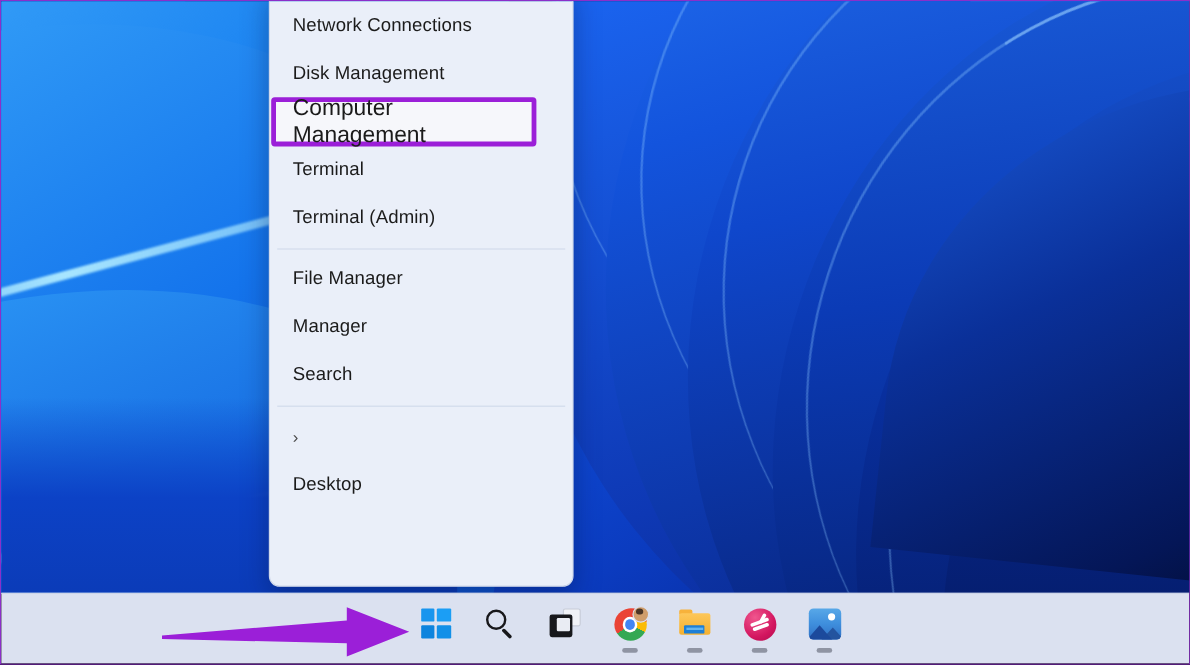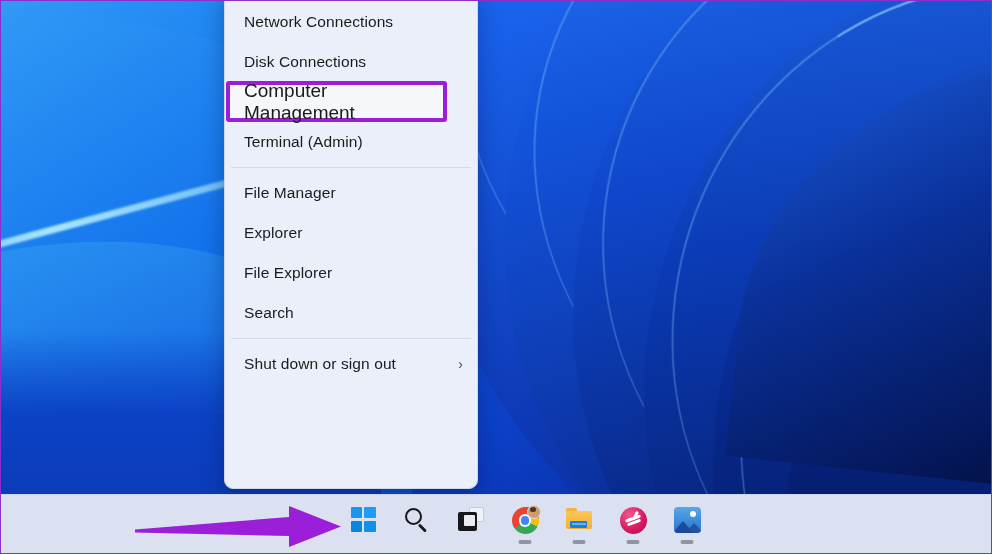--- a/index.html
+++ b/index.html
@@ -311,49 +311,51 @@
     <div class="rib R6"></div>
     <div class="notch-cover"></div>
   </div>
 
   <div id="pum">
 
     <div class="pum-item">
       <span class="lbl">Network Connections</span>
     </div>
     <div class="pum-item">
-      <span class="lbl">Disk Connections</span>
+      <span class="lbl">Disk Management</span>
     </div>
     <div class="pum-item" style="visibility:hidden;">
       <span class="lbl">Computer Management</span>
     </div>
     <div class="pum-item">
+      <span class="lbl">Terminal</span>
+    </div>
+    <div class="pum-item">
       <span class="lbl">Terminal (Admin)</span>
     </div>
 
     <div class="pum-sep"></div>
 
     <div class="pum-item">
       <span class="lbl">File Manager</span>
     </div>
     <div class="pum-item">
-      <span class="lbl">Explorer</span>
-    </div>
-    <div class="pum-item">
-      <span class="lbl">File Explorer</span>
+      <span class="lbl">Manager</span>
     </div>
     <div class="pum-item">
       <span class="lbl">Search</span>
     </div>
 
     <div class="pum-sep"></div>
 
     <div class="pum-item">
-      <span class="lbl">Shut down or sign out</span>
       <span class="chev">›</span>
+    </div>
+    <div class="pum-item">
+      <span class="lbl">Desktop</span>
     </div>
   </div>
 
   <div id="hl-ring">
     <div id="hl-label">Computer Management</div>
   </div>
 
   <div id="taskbar">
     <div id="tb-center">
 

